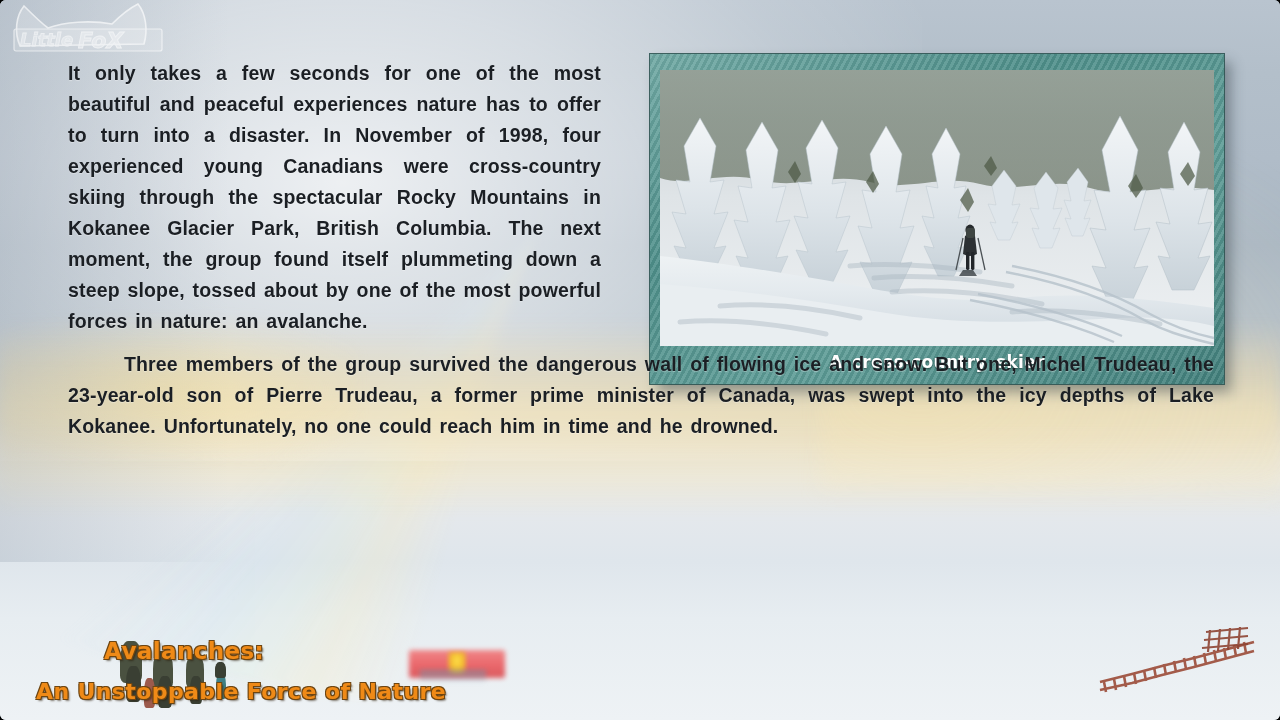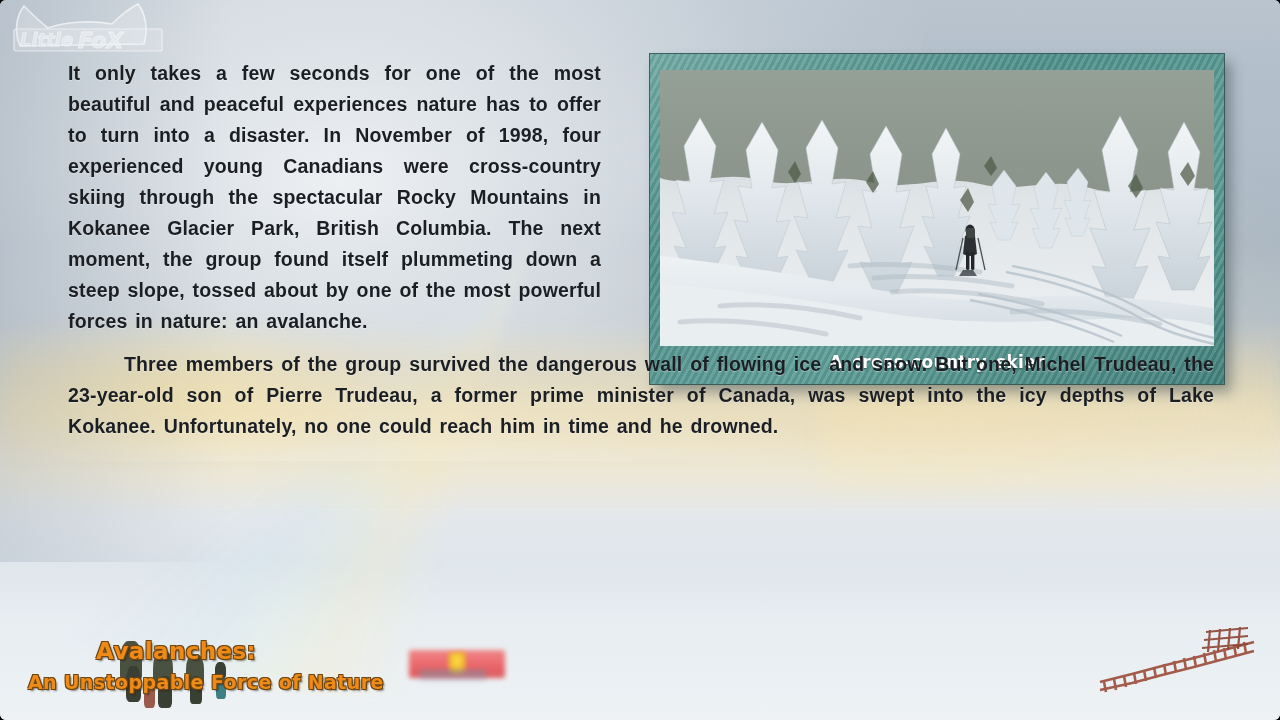--- a/index.html
+++ b/index.html
@@ -217,37 +217,37 @@
   
   .ph-sky {
     position: absolute; inset: 0;
     background: linear-gradient(180deg, #c6ced4 0%, #cdd4d9 18%, #dfe4e7 46%, #eef1f3 100%);
   }
   .ph-trees { position: absolute; left: 0; top: 0; width: 100%; height: 100%; }
 
   
   .title-block {
     position: absolute;
-    left: 28px; top: 638px;
+    left: 36px; top: 638px;
     width: 420px;
   }
   .title-line {
     font-family: "DejaVu Sans", sans-serif;
     font-weight: bold;
     color: #ef8a17;
     letter-spacing: .4px;
     text-shadow:
       -1px -1px 0 #6d4512,
        1px -1px 0 #6d4512,
       -1px  1px 0 #6d4512,
        1px  1px 0 #6d4512,
        2px  2px 2px rgba(40,26,8,.55);
   }
   .title-line.t1 { font-size: 23px; padding-left: 68px; line-height: 26px; }
-  .title-line.t2 { font-size: 19px; line-height: 24px; margin-top: 6px; }
+  .title-line.t2 { font-size: 22px; line-height: 24px; margin-top: 16px; }
 </style>
 </head>
 <body>
 
 <div id="stage">
 
   <div class="bg-base"></div>
   <div class="bg-rainbow"></div>
   <div class="bg-glow-top"></div>
   <div class="bg-warm-band"></div>

